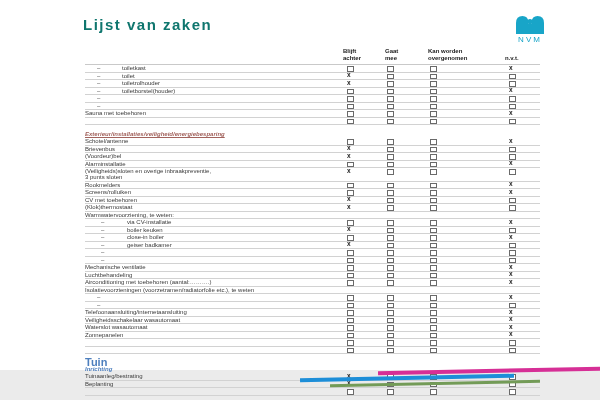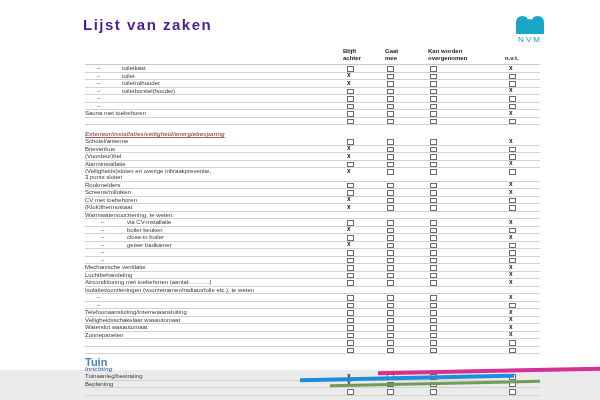--- a/index.html
+++ b/index.html
@@ -5,21 +5,21 @@
   html,body{margin:0;padding:0;}
   body{
     width:600px;height:400px;position:relative;overflow:hidden;
     background:#ebebeb;
     font-family:"Liberation Sans","DejaVu Sans",sans-serif;
     -webkit-font-smoothing:antialiased;
   }
   .page{position:absolute;left:0;top:0;width:600px;height:370px;background:#ffffff;}
   .title{
     position:absolute;left:83px;top:16px;
-    font-size:15px;font-weight:bold;letter-spacing:1.5px;color:#4c1d95;
+    font-size:15px;font-weight:bold;letter-spacing:1.5px;color:#0f766e;
   }
   
   .logo{position:absolute;left:513px;top:15px;width:34px;text-align:center;}
   .logo svg{display:block;margin:0 auto;}
   .logo .logo-text{
     font-size:8px;font-weight:normal;letter-spacing:2px;color:#18a5c8;line-height:8px;display:block;margin-top:1px;
   }
   
   .colheads{position:absolute;left:85px;top:42px;width:455px;height:22px;border-bottom:1px solid #c9c9c9;}
   .colhead{

